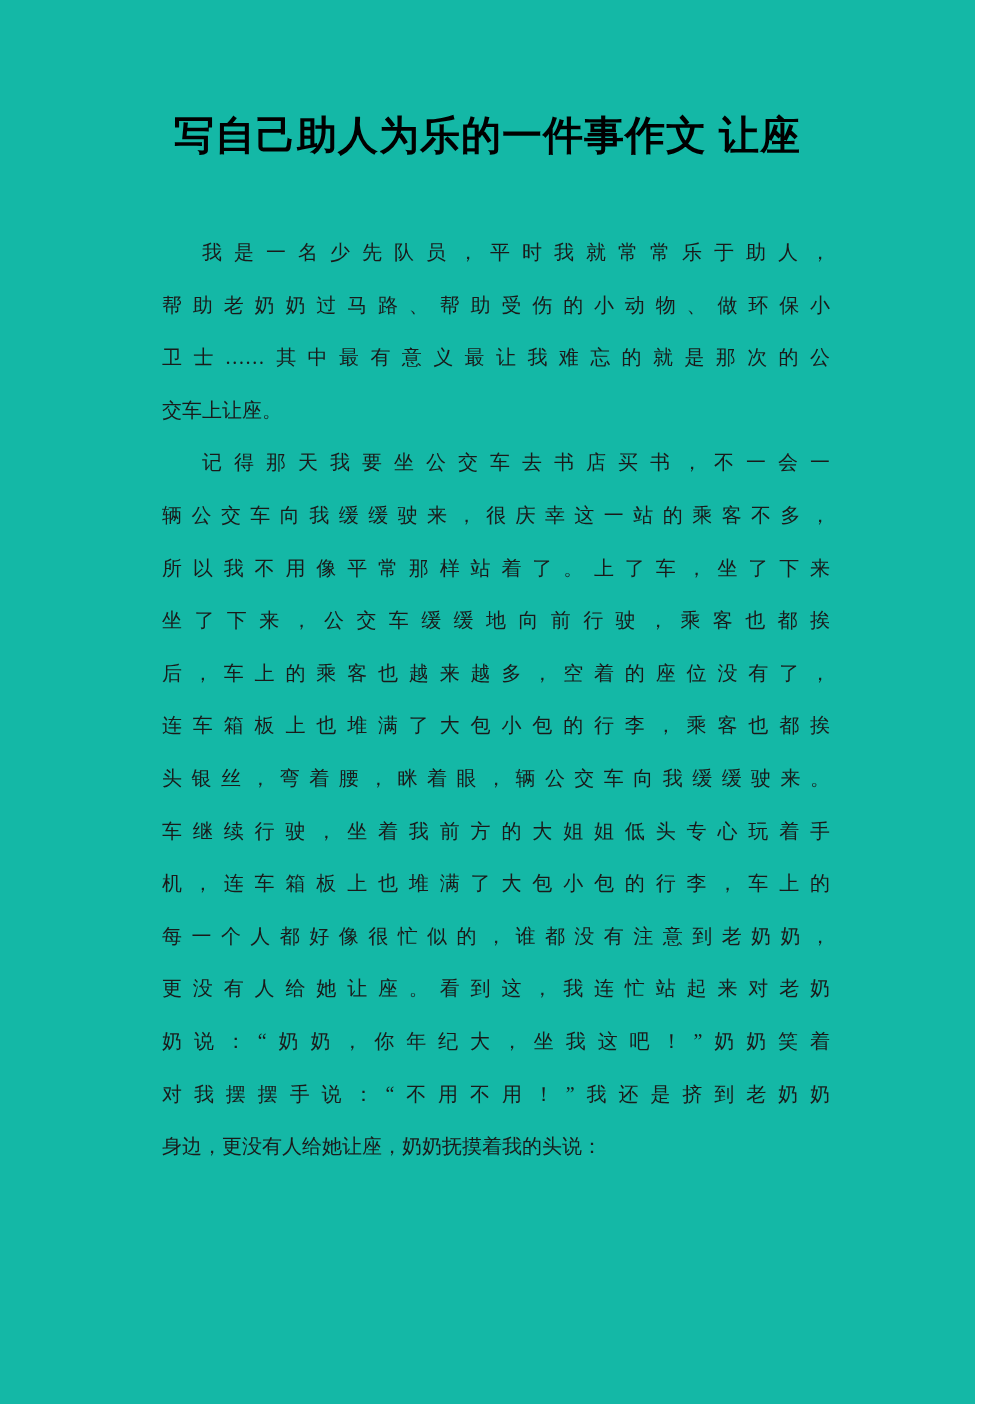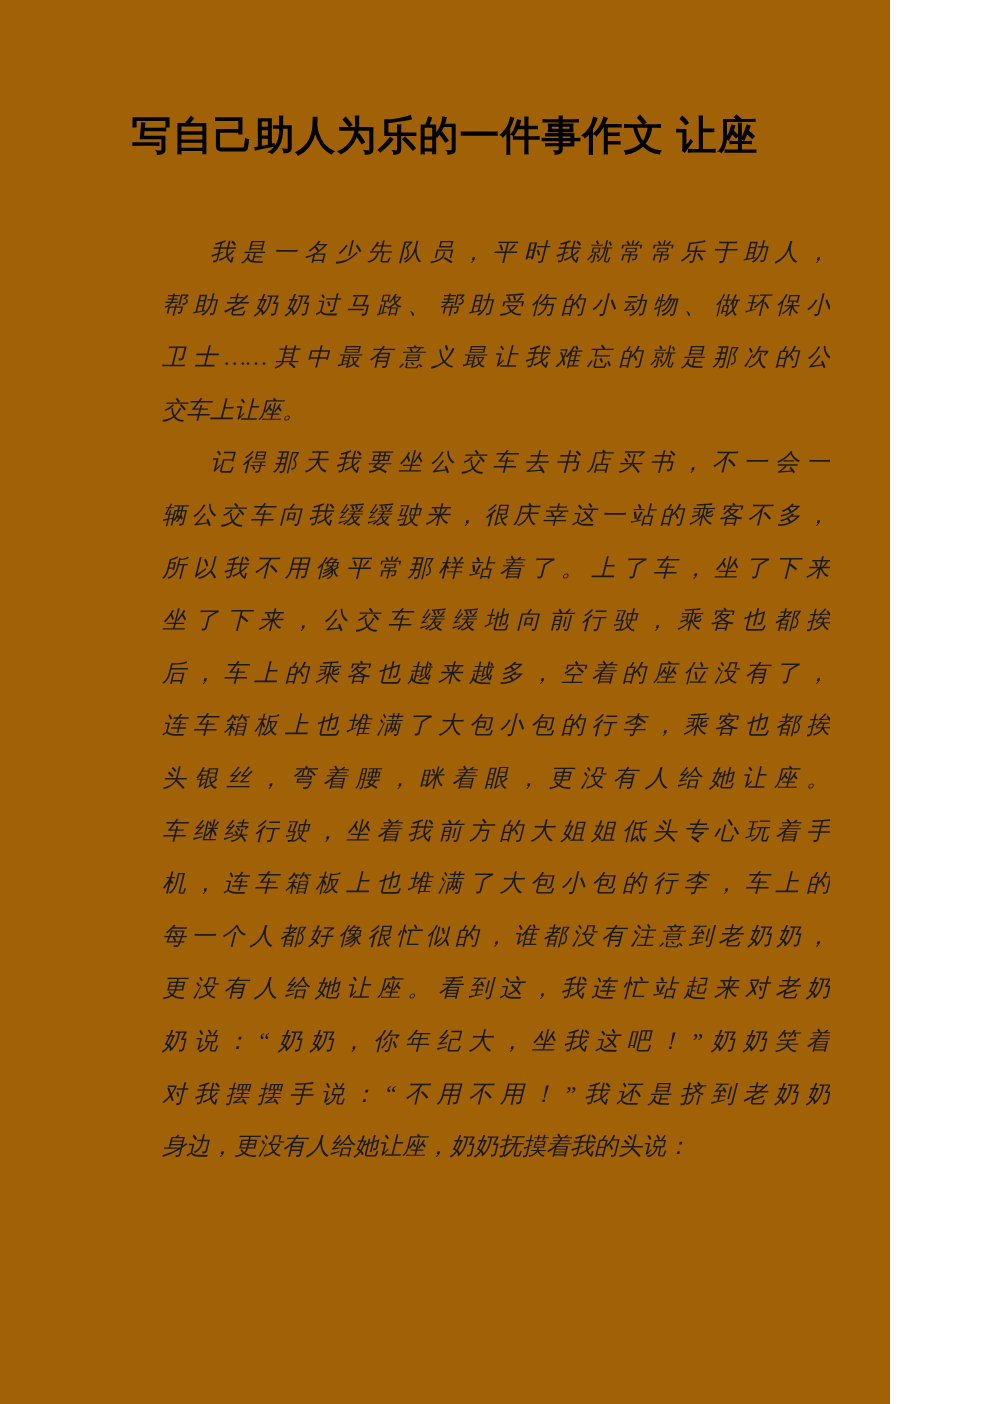--- a/index.html
+++ b/index.html
@@ -2,43 +2,42 @@
 <html><head>
 <meta charset="utf-8">
 <style>
   html, body {
     margin: 0;
     padding: 0;
     background: #ffffff;
   }
   .page {
     position: relative;
-    width: 890px;
+    width: 975px;
     height: 1404px;
-    background: #a16207;
+    background: #14b8a6;
     overflow: hidden;
   }
   .doc-title {
     margin: 0;
     padding-top: 106px;
     text-align: center;
     font-family: "Liberation Sans", "DejaVu Sans", sans-serif;
     font-weight: 700;
     font-size: 40px;
     line-height: 58px;
     color: #000000;
     letter-spacing: 1px;
   }
   .doc-body {
     width: 668px;
     margin: 62px 0 0 162px;
     font-family: "Liberation Serif", "DejaVu Serif", serif;
-    font-size: 24px;
+    font-size: 20px;
     color: #1a1a1a;
-    font-style: italic;
   }
   .para {
     margin: 0;
   }
   .line {
     line-height: 52.6px;
     text-align: justify;
     text-align-last: justify;
     overflow: hidden;
   }
@@ -61,21 +60,21 @@
         <div class="line">卫士……其中最有意义最让我难忘的就是那次的公</div>
         <div class="line last">交车上让座。</div>
       </div>
       <div class="para">
         <div class="line first">记得那天我要坐公交车去书店买书，不一会一</div>
         <div class="line">辆公交车向我缓缓驶来，很庆幸这一站的乘客不多，</div>
         <div class="line">所以我不用像平常那样站着了。上了车，坐了下来</div>
         <div class="line">坐了下来，公交车缓缓地向前行驶，乘客也都挨</div>
         <div class="line">后，车上的乘客也越来越多，空着的座位没有了，</div>
         <div class="line">连车箱板上也堆满了大包小包的行李，乘客也都挨</div>
-        <div class="line">头银丝，弯着腰，眯着眼，更没有人给她让座。</div>
+        <div class="line">头银丝，弯着腰，眯着眼，辆公交车向我缓缓驶来。</div>
         <div class="line">车继续行驶，坐着我前方的大姐姐低头专心玩着手</div>
         <div class="line">机，连车箱板上也堆满了大包小包的行李，车上的</div>
         <div class="line">每一个人都好像很忙似的，谁都没有注意到老奶奶，</div>
         <div class="line">更没有人给她让座。看到这，我连忙站起来对老奶</div>
         <div class="line">奶说：“奶奶，你年纪大，坐我这吧！”奶奶笑着</div>
         <div class="line">对我摆摆手说：“不用不用！”我还是挤到老奶奶</div>
         <div class="line last">身边，更没有人给她让座，奶奶抚摸着我的头说：</div>
       </div>
     </div>
 </div>

